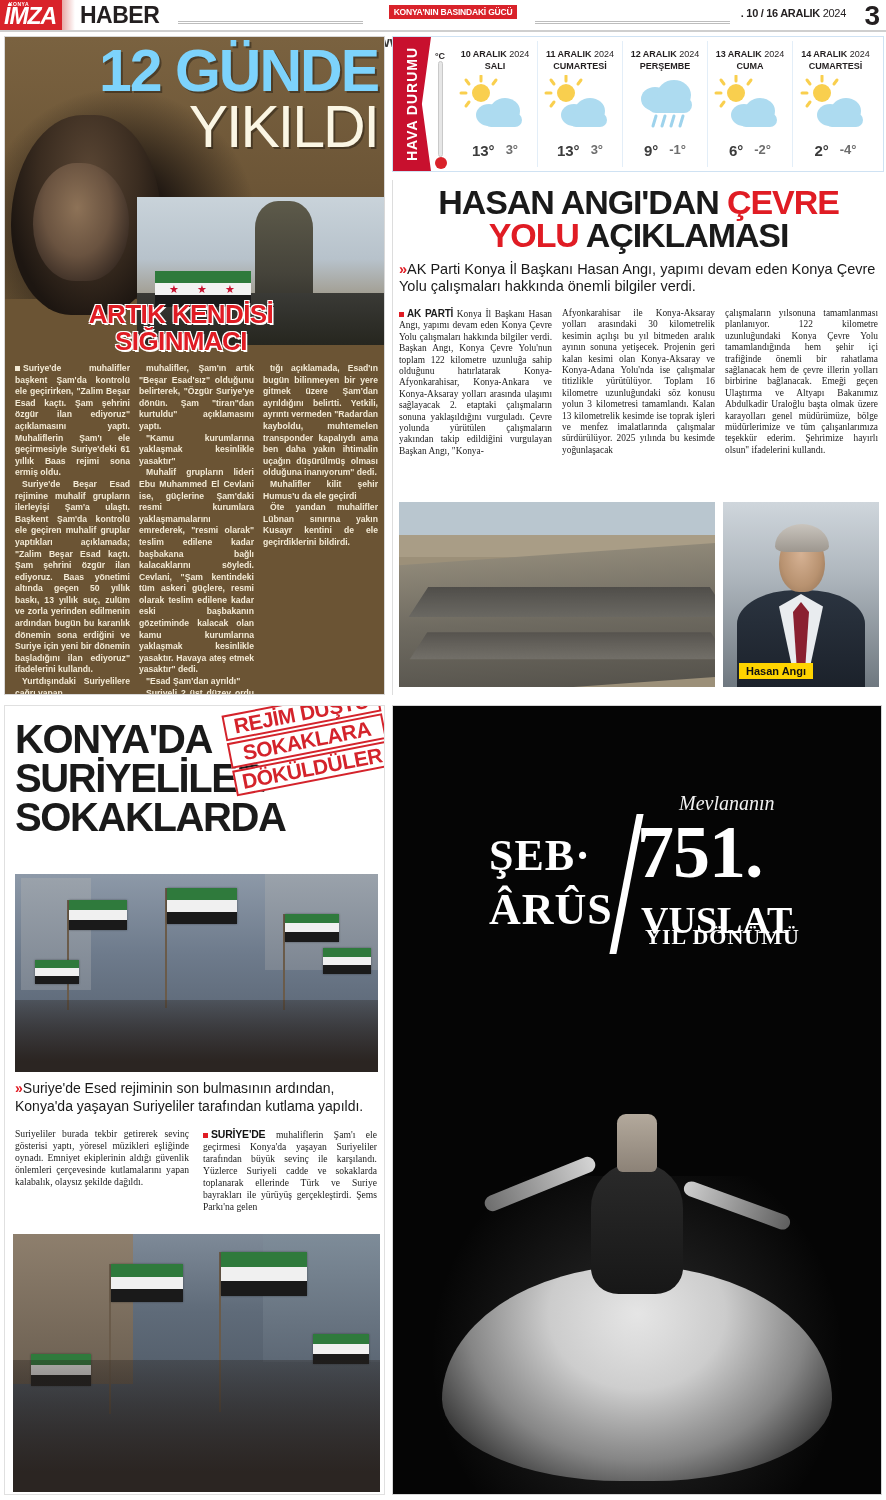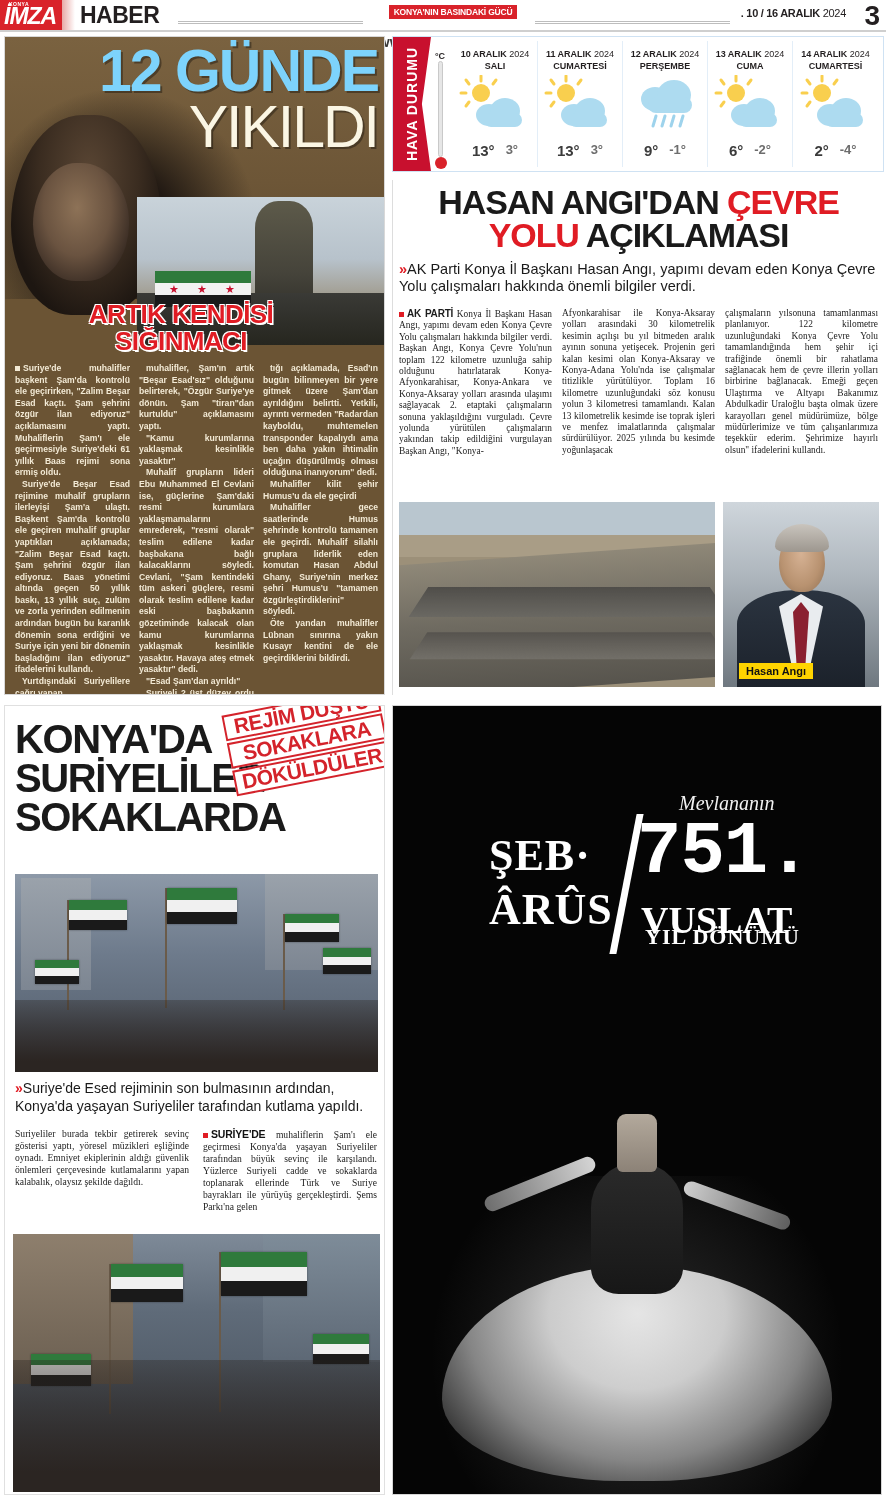--- a/index.html
+++ b/index.html
@@ -406,21 +406,21 @@
   }
   .ad-logo .arus {
     position: absolute; left: 96px; top: 96px; font-family: "Liberation Serif", serif;
     font-size: 44px; font-weight: bold; color: #fff; letter-spacing: 1px;
   }
   .ad-logo .slash {
     position: absolute; left: 230px; top: 26px; width: 7px; height: 140px;
     background: #fff; transform: skewX(-11deg);
   }
   .ad-logo .num {
-    position: absolute; left: 244px; top: 22px; font-family: Liberation Mono, monospace;
+    position: absolute; left: 244px; top: 22px; font-family: Liberation Serif, serif;
     font-size: 74px; font-weight: bold; color: #fff; letter-spacing: -1px;
   }
   .ad-logo .vuslat {
     position: absolute; left: 248px; top: 110px; font-family: "Liberation Serif", serif;
     font-size: 38px; font-weight: bold; color: #fff; letter-spacing: 0px;
   }
   .ad-logo .yil {
     position: absolute; left: 252px; top: 136px; font-family: "Liberation Serif", serif;
     font-size: 22px; font-weight: bold; color: #fff; letter-spacing: 1px;
   }
@@ -623,21 +623,20 @@
         <div class="hero-col">
           <p>muhalifler, Şam'ın artık "Beşar Esad'sız" olduğunu belirterek, "Özgür Suriye'ye dönün. Şam "tiran"dan kurtuldu" açıklamasını yaptı.</p>
           <p>"Kamu kurumlarına yaklaşmak kesinlikle yasaktır"</p>
           <p>Muhalif grupların lideri Ebu Muhammed El Cevlani ise, güçlerine Şam'daki resmi kurumlara yaklaşmamalarını emrederek, "resmi olarak" teslim edilene kadar başbakana bağlı kalacaklarını söyledi. Cevlani, "Şam kentindeki tüm askeri güçlere, resmi olarak teslim edilene kadar eski başbakanın gözetiminde kalacak olan kamu kurumlarına yaklaşmak kesinlikle yasaktır. Havaya ateş etmek yasaktır" dedi.</p>
           <p>"Esad Şam'dan ayrıldı"</p>
           <p>Suriyeli 2 üst düzey ordu yetkilisinin Reuters'a yap-</p>
         </div>
         <div class="hero-col">
           <p>tığı açıklamada, Esad'ın bugün bilinmeyen bir yere gitmek üzere Şam'dan ayrıldığını belirtti. Yetkili, ayrıntı vermeden "Radardan kayboldu, muhtemelen transponder kapalıydı ama ben daha yakın ihtimalin uçağın düşürülmüş olması olduğuna inanıyorum" dedi.</p>
           <p>Muhalifler kilit şehir Humus'u da ele geçirdi</p>
-          <p>Muhalifler gece saatlerinde Humus şehrinde kontrolü tamamen ele geçirdi. Muhalif silahlı gruplara liderlik eden komutan Hasan Abdul Ghany, Suriye'nin merkez şehri Humus'u "tamamen özgürleştirdiklerini" söyledi.</p>
           <p>Öte yandan muhalifler Lübnan sınırına yakın Kusayr kentini de ele geçirdiklerini bildirdi.</p>
         </div>
       </div>
   </div>
 
   <div class="art2">
     <h1>
       <span>HASAN ANGI'DAN </span><span class="red">ÇEVRE</span><br>
       <span class="red">YOLU </span><span>AÇIKLAMASI</span>
     </h1>

